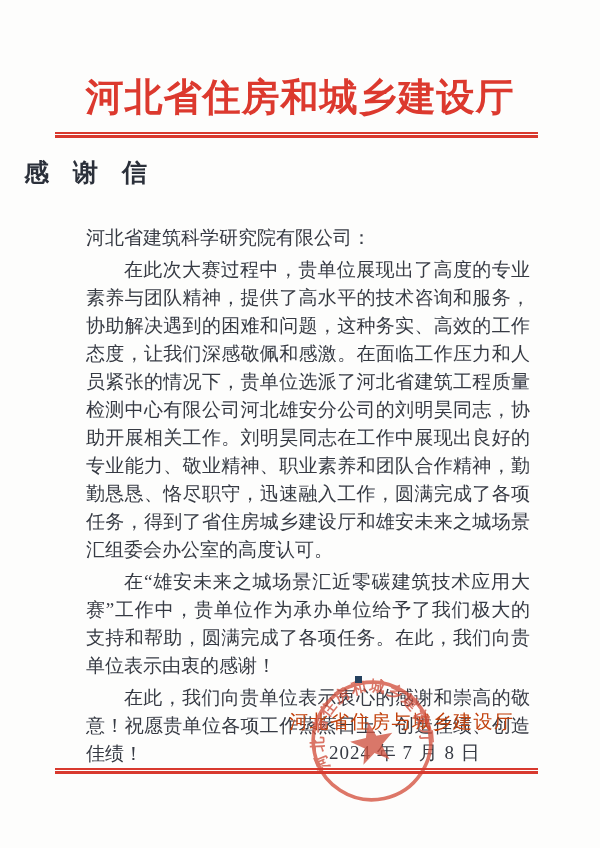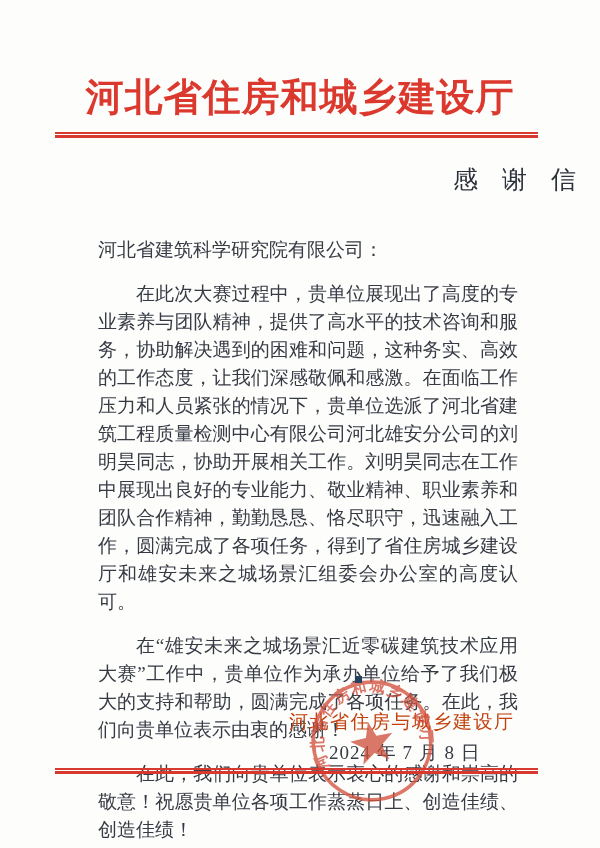--- a/index.html
+++ b/index.html
@@ -35,40 +35,39 @@
   .rule-top { top: 132px; }
   .rule-bottom { top: 768px; }
   .rule .thin  { height: 1.5px; background: #d8392e; }
   .rule .gap   { height: 1.2px; background: transparent; }
   .rule .thick { height: 3px;   background: #d8392e; }
   .doc-title {
     position: absolute;
     top: 156px;
     left: 0;
     width: 100%;
-    text-align: right;
+    text-align: left;
     font-size: 25px;
-    font-weight: 400;
+    font-weight: 700;
     color: #2b303a;
     letter-spacing: 24px;
     text-indent: 24px;
     white-space: nowrap;
-    margin-top: 7px;
   }
   .body-text {
     position: absolute;
     top: 220px;
     left: 82px;
     width: 452px;
     font-size: 19px;
     line-height: 28px;
     color: #363a43;
     text-align: justify;
   }
-  .body-text p { margin: 16px; text-indent: 2em; }
+  .body-text p { margin: 4px; text-indent: 2em; }
   .body-text p.salutation { text-indent: 0; }
   .signature {
     position: absolute;
     top: 709px;
     left: 289px;
     font-size: 19px;
     letter-spacing: 1.5px;
     color: #c2410c;
     white-space: nowrap;
   }

